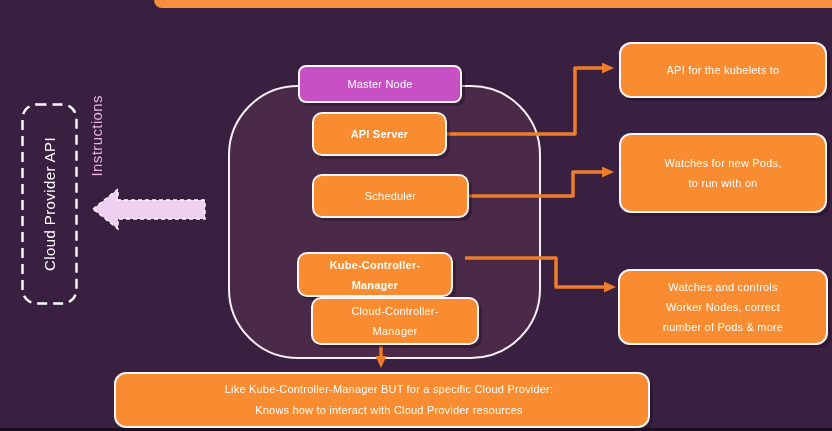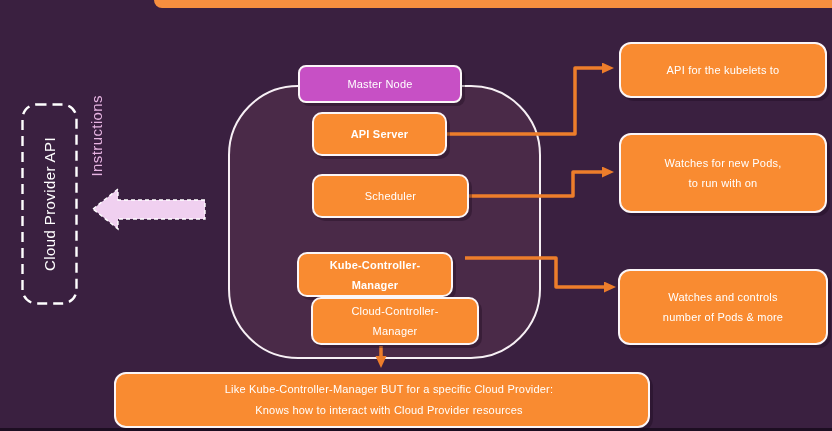--- a/index.html
+++ b/index.html
@@ -110,20 +110,21 @@
     <span class="line">API for the kubelets to</span>
   </div>
 
   <div id="note-scheduler" class="abs box orange">
     <span class="line">Watches for new Pods,</span>
     <span class="line">to run with on</span>
   </div>
 
   <div id="note-kube" class="abs box orange">
     <span class="line">Watches and controls</span>
+    <span class="line">Worker Nodes, correct</span>
     <span class="line">number of Pods &amp; more</span>
   </div>
 
   <div id="note-cloud" class="abs box orange">
     <span class="line">Like Kube-Controller-Manager BUT for a specific Cloud Provider:</span>
     <span class="line">Knows how to interact with Cloud Provider resources</span>
   </div>
 
   <div id="cloud-api-box" class="abs">
     <svg width="57" height="202" viewBox="0 0 57 202">

